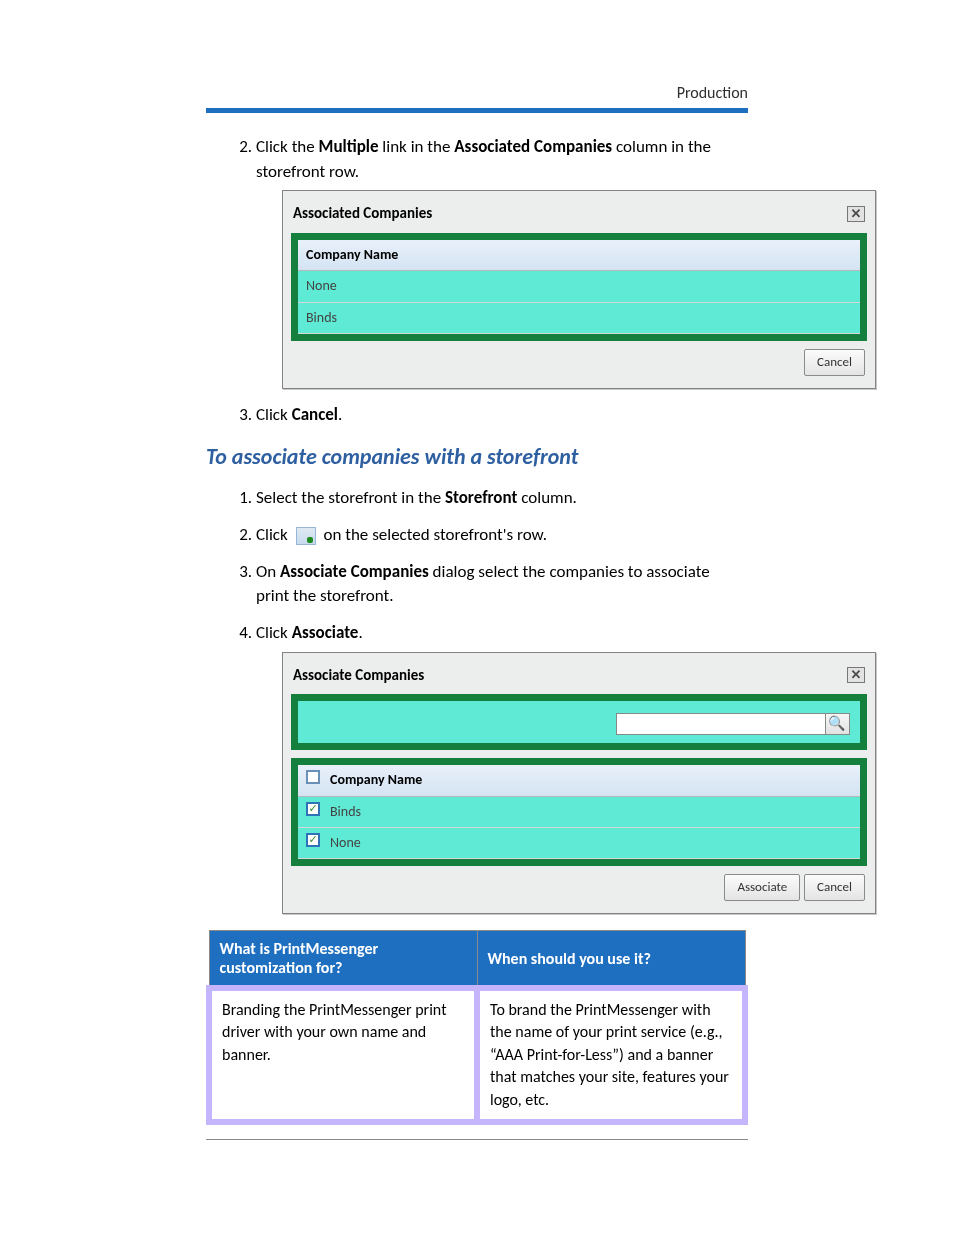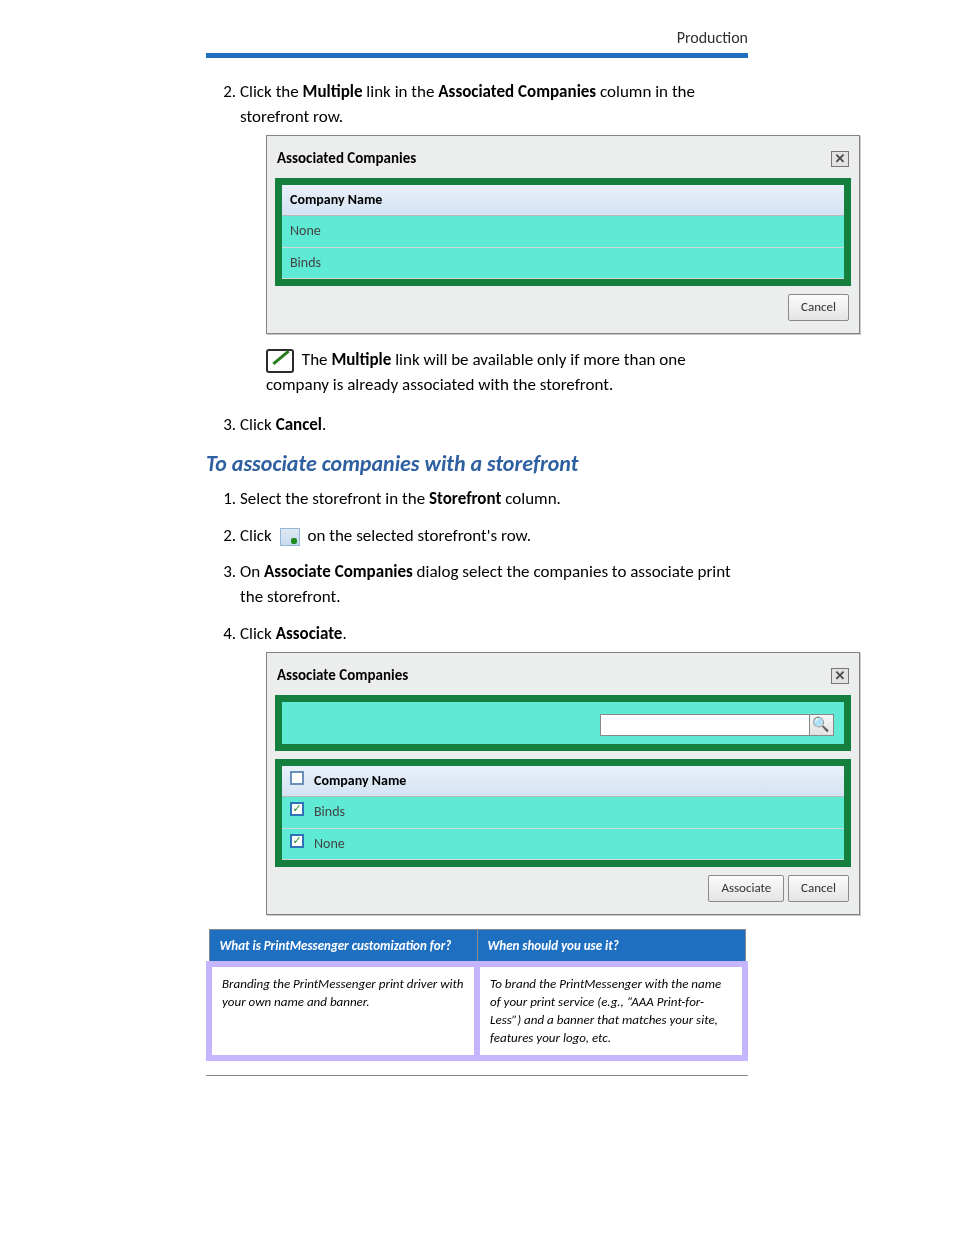--- a/index.html
+++ b/index.html
@@ -1,37 +1,37 @@
 <!DOCTYPE html>
 <html><head>
 <meta charset="utf-8">
 <style>
   *{box-sizing:border-box;}
   body{margin:0;background:#fff;font-family:Calibri,"Segoe UI",Arial,sans-serif;color:#000;}
-  .page{width:758px;margin:0 auto;padding:28px 108px 40px 108px;background:#fff;}
+  .page{width:758px;margin:0 auto;padding:83px 108px 40px 108px;background:#fff;}
   .header-label{text-align:right;font-size:16px;color:#303030;margin-bottom:6px;}
   .hr-blue{height:5px;background:#1f6fc1;border:none;margin:0 0 22px 0;}
   .hr-thin{height:1px;background:#8a8a8a;border:none;margin:14px 0 6px 0;}
   .pagenum{text-align:center;font-size:13px;color:#333;margin-top:4px;}
-  ol.steps{margin:0;padding-left:34px;font-size:17px;line-height:1.45;}
+  ol.steps{margin:16px;padding-left:34px;font-size:17px;line-height:1.45;}
   ol.steps > li{margin-bottom:12px;}
   .figure{margin:6px 0 14px 26px;border:1px solid #838383;background:#eceded;padding:10px 2px 10px 2px;width:594px;box-shadow:1px 1px 0 #c8c8c8;}
   .dlg-title{font-weight:bold;font-size:15px;padding:2px 8px 6px 8px;display:flex;justify-content:space-between;align-items:center;}
   .close-x{font-family:Arial;font-weight:bold;color:#4a4a4a;border:1px solid #777;width:18px;height:16px;display:flex;align-items:center;justify-content:center;font-size:13px;background:#e2e2e2;}
   .inner{margin:2px 6px 0 6px;border:7px solid #15803d;background:#5eead4;}
   .th-row{background:linear-gradient(#e9f0fa,#d4e3f3);font-weight:bold;font-size:14px;padding:5px 8px;border-bottom:1px solid #b9b9b9;display:flex;}
   .td-row{font-size:14px;padding:5px 8px;border-bottom:1px solid #d7d7d7;color:#444;display:flex;}
   .btn{display:inline-block;border:1px solid #8a8a8a;background:linear-gradient(#fbfbfb,#e4e4e4);font-size:13px;padding:3px 12px;color:#333;border-radius:2px;}
   .btn-row{text-align:right;padding:8px 8px 2px 8px;}
   .note{margin:10px 0 16px 26px;font-size:17px;line-height:1.45;}
   .note-icon{display:inline-block;width:28px;height:24px;border:2px solid #2a2a2a;background:#fff;position:relative;vertical-align:middle;margin-right:4px;border-radius:3px;}
   .note-icon::after{content:"";position:absolute;width:20px;height:3px;background:#2a7d1e;top:5px;left:3px;transform:rotate(-40deg);}
   .subheading{color:#2e5fa0;font-style:italic;font-weight:bold;font-size:22px;margin:12px 0 10px 0;}
   .h3{color:#1f6fc1;font-weight:bold;font-size:19px;margin:4px 0 12px 0;}
-  table.info{width:100%;border-collapse:collapse;font-size:13px;font-style:italic;}
+  table.info{width:100%;border-collapse:collapse;font-size:16px;}
   table.info th{background:#1f6fc1;color:#fff;text-align:left;font-weight:bold;padding:8px 10px;border:1px solid #8a8a8a;}
   table.info td{border:6px solid #c4b5fd;padding:8px 10px;vertical-align:top;line-height:1.4;}
   .mini-icon{display:inline-block;width:20px;height:18px;border:1px solid #96b7d6;background:linear-gradient(#dfe9f3,#c7dbef);vertical-align:middle;margin:0 4px;position:relative;}
   .mini-icon::after{content:"";position:absolute;right:2px;bottom:1px;width:6px;height:6px;background:#1f8a1f;border-radius:2px;}
   .search-row{display:flex;justify-content:flex-end;padding:12px 10px 8px 10px;}
   .search-box{width:210px;height:22px;border:1px solid #888;background:#fff;}
   .search-btn{width:24px;height:22px;border:1px solid #888;border-left:none;background:linear-gradient(#f6f6f6,#e2e2e2);display:flex;align-items:center;justify-content:center;color:#356;font-size:14px;}
   .pager-row{display:flex;justify-content:space-between;align-items:center;padding:6px 12px 12px 12px;font-size:14px;color:#333;border-top:1px solid #d5d5d5;}
   .show-select{display:inline-flex;align-items:center;border:1px solid #888;background:#fff;height:20px;padding:0 4px 0 6px;margin:0 6px 0 6px;}
   .show-select .chev{color:#2e72b8;margin-left:20px;font-size:12px;}
@@ -59,24 +59,20 @@
         <div class="inner">
           <div class="th-row">Company Name</div>
           <div class="td-row">None</div>
           <div class="td-row">Binds</div>
         </div>
         <div class="btn-row">
           <span class="btn">Cancel</span>
         </div>
       </div>
 
-      <div class="note">
-        <span class="note-icon"></span>
-        <span>The </span><b>Multiple</b><span> link will be available only if more than one company is already associated with the storefront.</span>
-      </div>
     </li>
 
     <li>
       <span>Click </span><b>Cancel</b><span>.</span>
     </li>
   </ol>
 
   <div class="subheading">To associate companies with a storefront</div>
 
   <ol class="steps">

